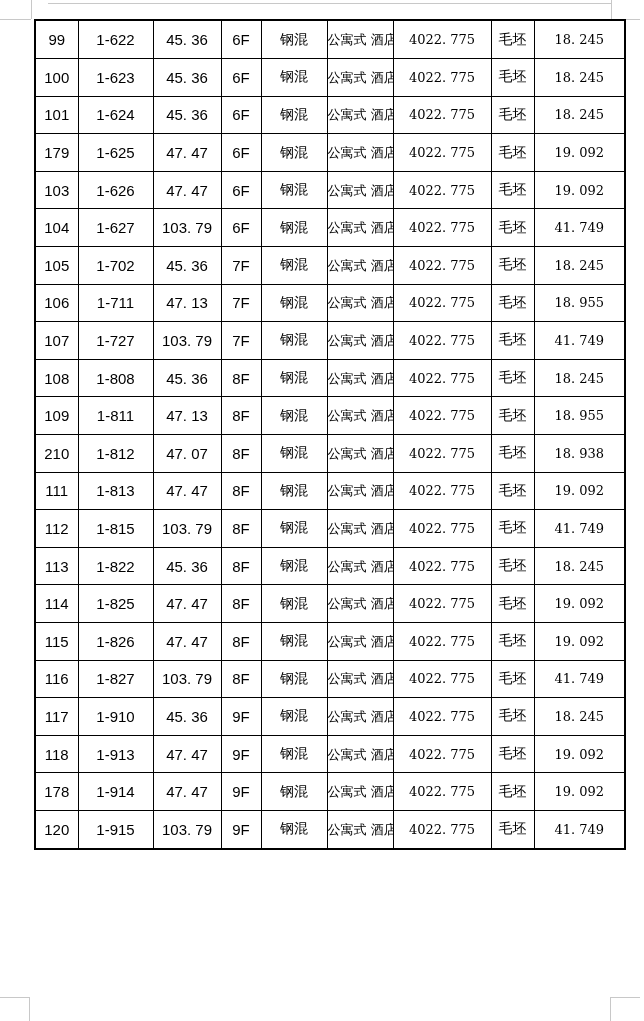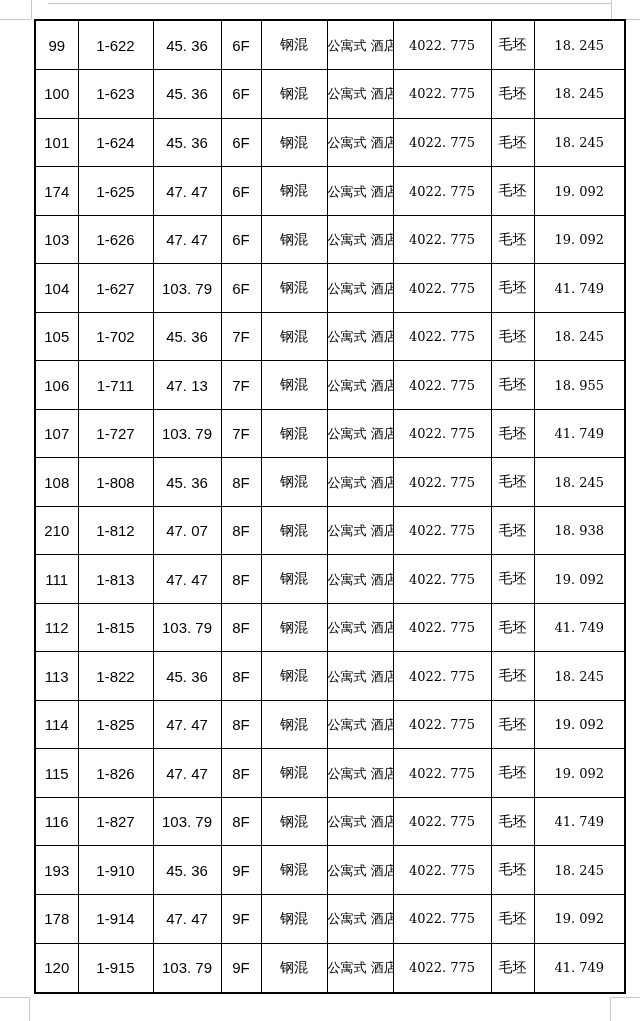--- a/index.html
+++ b/index.html
@@ -23,21 +23,21 @@
     background: #c8c8c8;
   }
   .guide.h { height: 1px; }
   .guide.v { width: 1px; }
 
   table.units {
     position: absolute;
     left: 34px;
     top: 19px;
     width: 590px;
-    height: 975px;
+    height: 831px;
     border-collapse: collapse;
     table-layout: fixed;
     border: 2px solid #000000;
   }
   table.units td {
     border: 1px solid #000000;
     padding: 0;
     text-align: center;
     vertical-align: middle;
     color: #000000;
@@ -125,21 +125,21 @@
       <td class="c-sans">45. 36</td>
       <td class="c-sans">6F</td>
       <td class="c-serif">钢混</td>
       <td class="c-serif c-usage">公寓式
 酒店</td>
       <td class="c-num">4022. 775</td>
       <td class="c-serif">毛坯</td>
       <td class="c-num">18. 245</td>
     </tr>
         <tr>
-      <td class="c-sans">174</td>
+      <td class="c-sans">179</td>
       <td class="c-sans">1-625</td>
       <td class="c-sans">47. 47</td>
       <td class="c-sans">6F</td>
       <td class="c-serif">钢混</td>
       <td class="c-serif c-usage">公寓式
 酒店</td>
       <td class="c-num">4022. 775</td>
       <td class="c-serif">毛坯</td>
       <td class="c-num">19. 092</td>
     </tr>
@@ -209,20 +209,32 @@
       <td class="c-sans">45. 36</td>
       <td class="c-sans">8F</td>
       <td class="c-serif">钢混</td>
       <td class="c-serif c-usage">公寓式
 酒店</td>
       <td class="c-num">4022. 775</td>
       <td class="c-serif">毛坯</td>
       <td class="c-num">18. 245</td>
     </tr>
         <tr>
+      <td class="c-sans">109</td>
+      <td class="c-sans">1-811</td>
+      <td class="c-sans">47. 13</td>
+      <td class="c-sans">8F</td>
+      <td class="c-serif">钢混</td>
+      <td class="c-serif c-usage">公寓式
+酒店</td>
+      <td class="c-num">4022. 775</td>
+      <td class="c-serif">毛坯</td>
+      <td class="c-num">18. 955</td>
+    </tr>
+        <tr>
       <td class="c-sans">210</td>
       <td class="c-sans">1-812</td>
       <td class="c-sans">47. 07</td>
       <td class="c-sans">8F</td>
       <td class="c-serif">钢混</td>
       <td class="c-serif c-usage">公寓式
 酒店</td>
       <td class="c-num">4022. 775</td>
       <td class="c-serif">毛坯</td>
       <td class="c-num">18. 938</td>
@@ -293,30 +305,42 @@
       <td class="c-sans">103. 79</td>
       <td class="c-sans">8F</td>
       <td class="c-serif">钢混</td>
       <td class="c-serif c-usage">公寓式
 酒店</td>
       <td class="c-num">4022. 775</td>
       <td class="c-serif">毛坯</td>
       <td class="c-num">41. 749</td>
     </tr>
         <tr>
-      <td class="c-sans">193</td>
+      <td class="c-sans">117</td>
       <td class="c-sans">1-910</td>
       <td class="c-sans">45. 36</td>
       <td class="c-sans">9F</td>
       <td class="c-serif">钢混</td>
       <td class="c-serif c-usage">公寓式
 酒店</td>
       <td class="c-num">4022. 775</td>
       <td class="c-serif">毛坯</td>
       <td class="c-num">18. 245</td>
+    </tr>
+        <tr>
+      <td class="c-sans">118</td>
+      <td class="c-sans">1-913</td>
+      <td class="c-sans">47. 47</td>
+      <td class="c-sans">9F</td>
+      <td class="c-serif">钢混</td>
+      <td class="c-serif c-usage">公寓式
+酒店</td>
+      <td class="c-num">4022. 775</td>
+      <td class="c-serif">毛坯</td>
+      <td class="c-num">19. 092</td>
     </tr>
         <tr>
       <td class="c-sans">178</td>
       <td class="c-sans">1-914</td>
       <td class="c-sans">47. 47</td>
       <td class="c-sans">9F</td>
       <td class="c-serif">钢混</td>
       <td class="c-serif c-usage">公寓式
 酒店</td>
       <td class="c-num">4022. 775</td>

